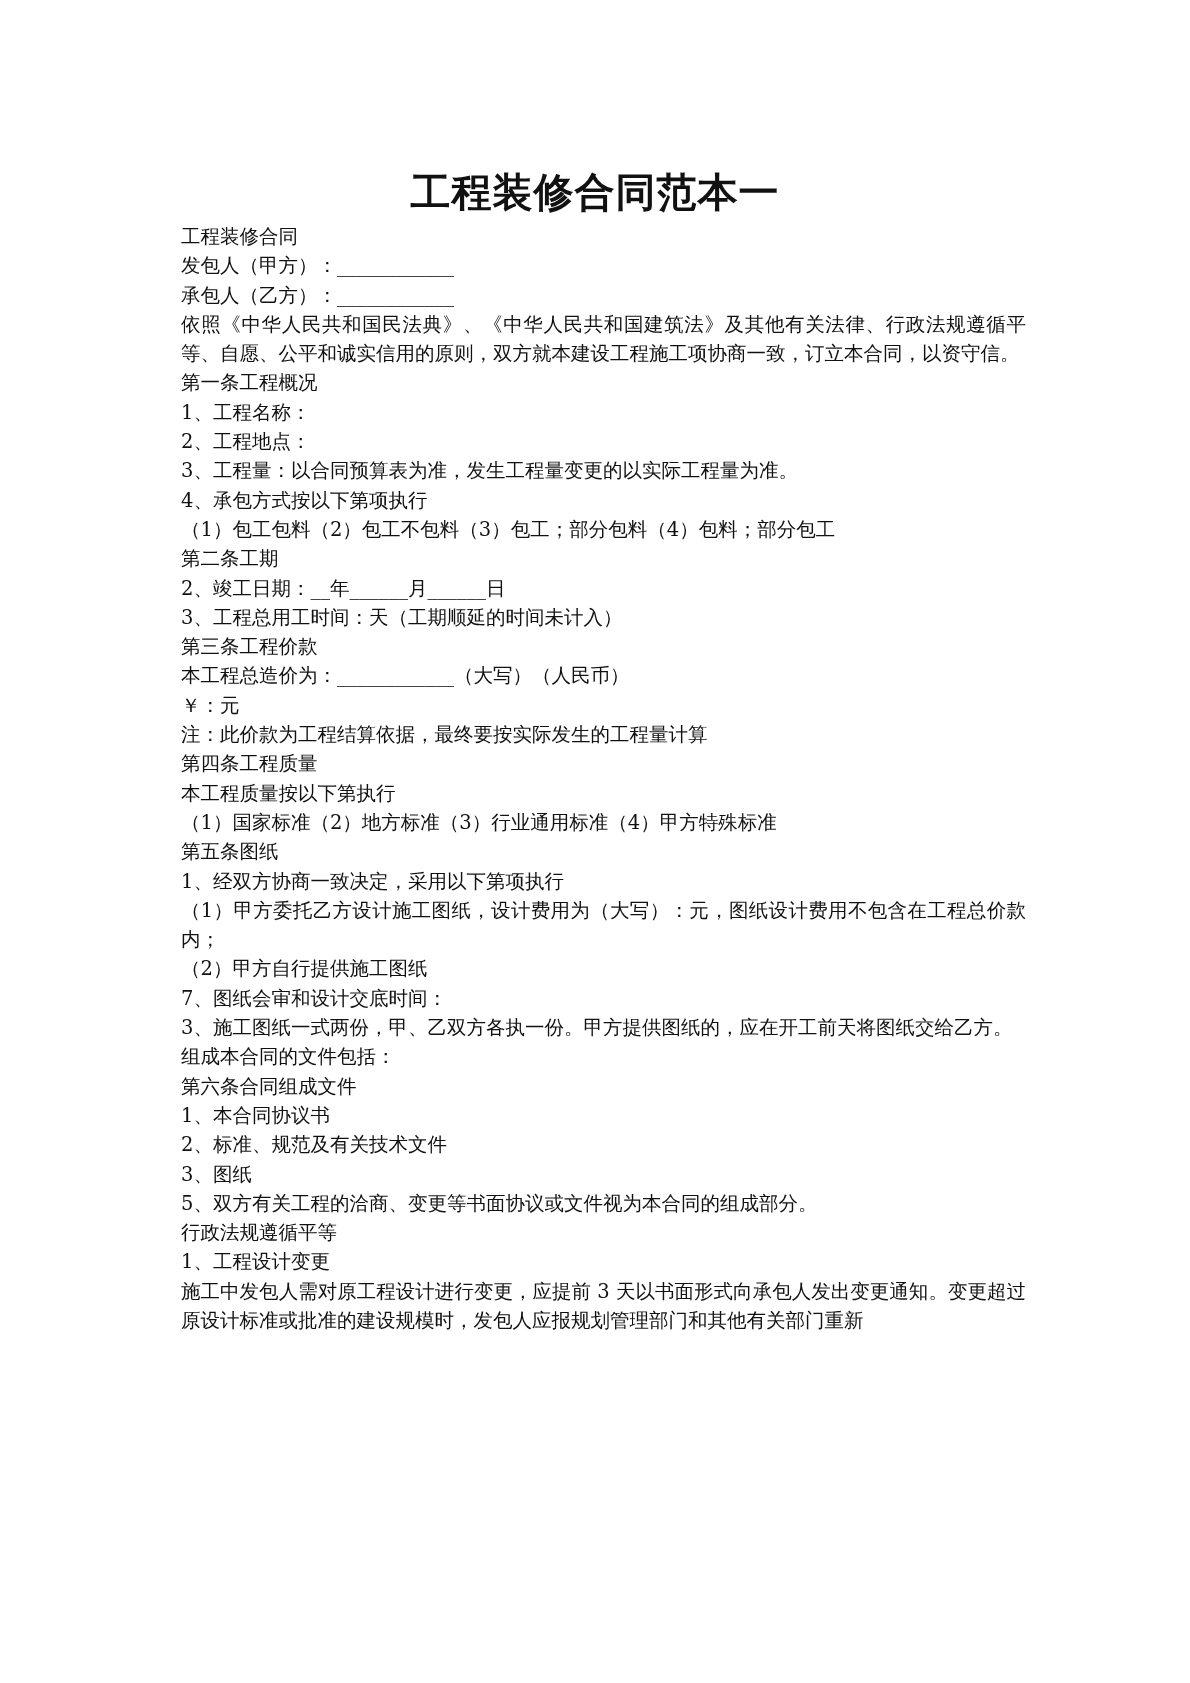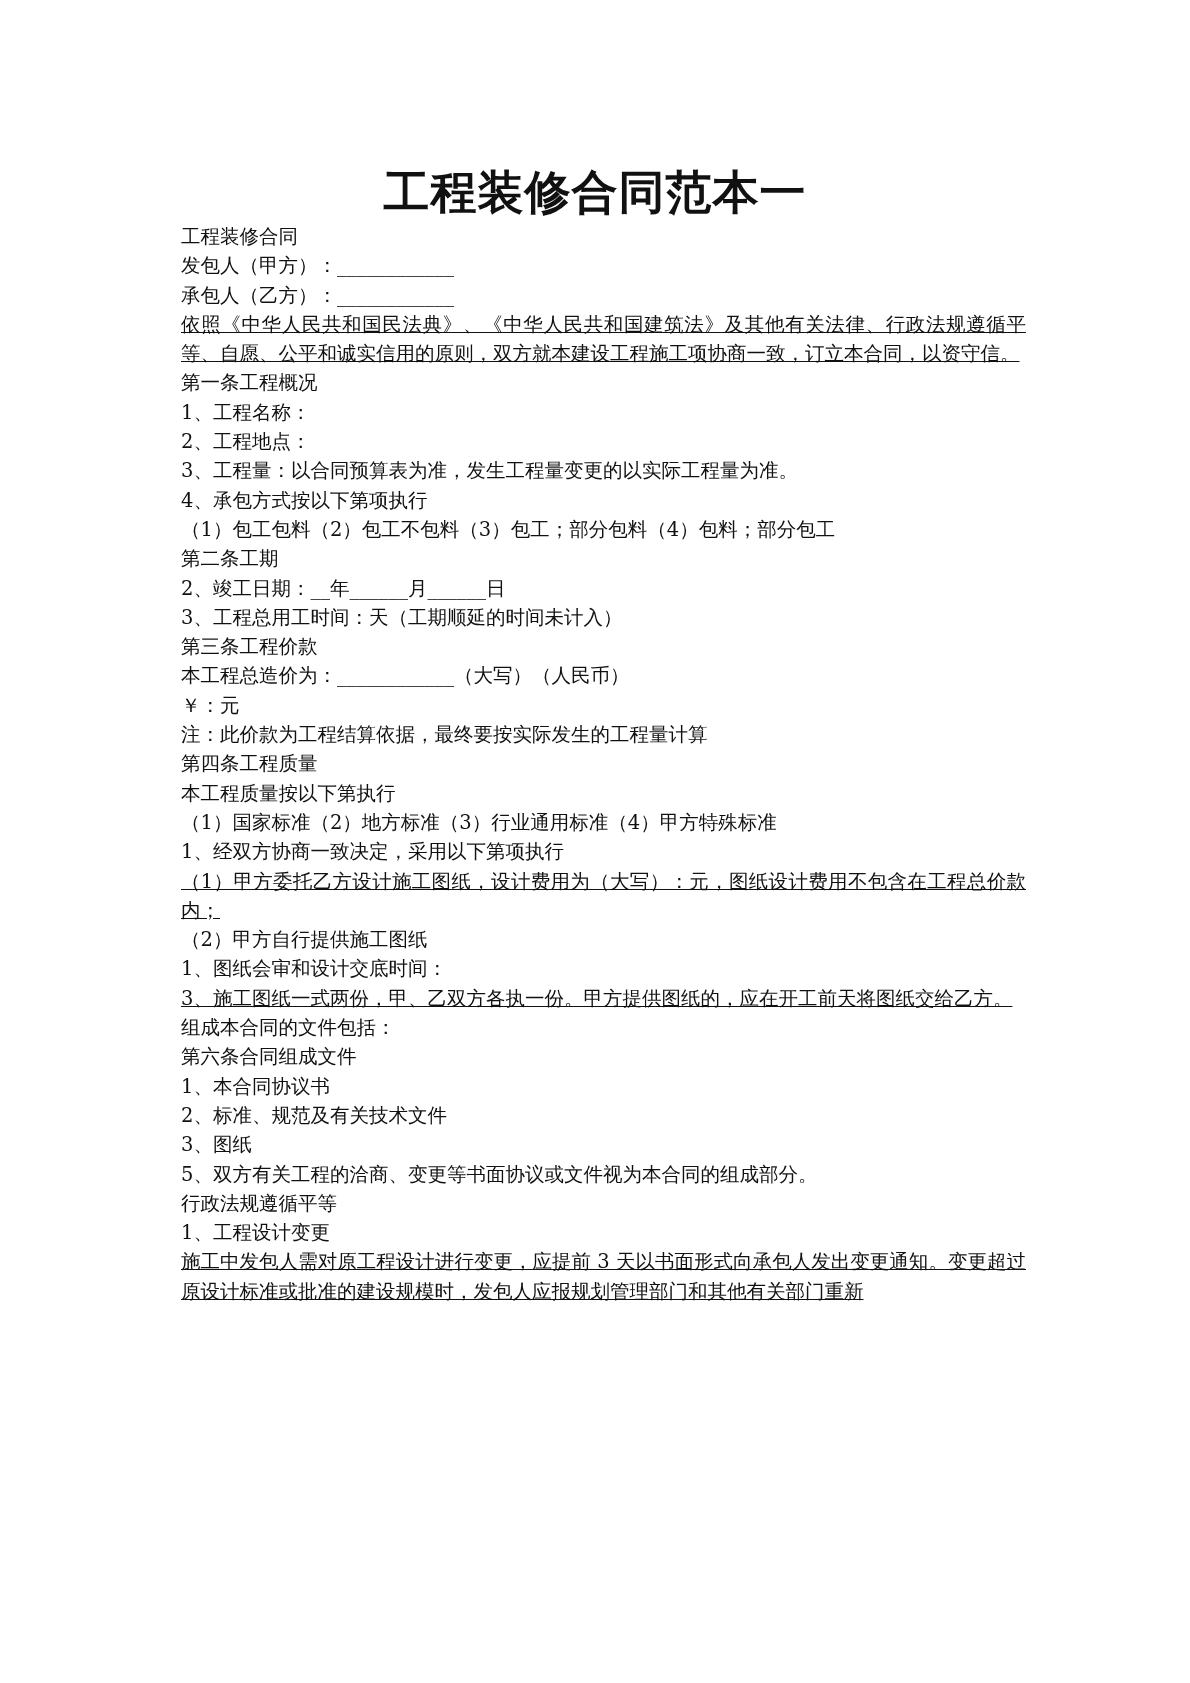--- a/index.html
+++ b/index.html
@@ -1,23 +1,23 @@
 <!DOCTYPE html>
 <html><head>
 <meta charset="utf-8">
 <style>
   html, body { margin:0; padding:0; background:#ffffff; }
   body { width:1190px; height:1683px; position:relative; overflow:hidden;
          font-family:"DejaVu Serif", "Liberation Serif", serif; color:#111; }
   .page { position:absolute; left:0; top:0; width:1190px; height:1683px; background:#fff; }
   .title { position:absolute; left:0; width:1190px; top:164px; text-align:center;
-           font-size:46px; font-weight:bold; letter-spacing:1px; line-height:56px; }
+           font-size:40px; font-weight:bold; letter-spacing:1px; line-height:56px; }
   .body { position:absolute; left:181px; top:222px; width:845px; }
   .line { font-size:19.5px; line-height:29.3px; white-space:pre-wrap; word-break:break-all; }
-  .justify { text-align:justify;text-decoration:underline; }
+  .justify { text-align:justify; }
 </style>
 </head>
 <body>
 
 <div class="page">
   <div class="title">工程装修合同范本一</div>
   <div class="body">
     <div class="line">工程装修合同</div>
     <div class="line">发包人（甲方）：____________</div>
     <div class="line">承包人（乙方）：____________</div>
@@ -31,24 +31,25 @@
     <div class="line">第二条工期</div>
     <div class="line">2、竣工日期：__年______月______日</div>
     <div class="line">3、工程总用工时间：天（工期顺延的时间未计入）</div>
     <div class="line">第三条工程价款</div>
     <div class="line">本工程总造价为：____________（大写）（人民币）</div>
     <div class="line">￥：元</div>
     <div class="line">注：此价款为工程结算依据，最终要按实际发生的工程量计算</div>
     <div class="line">第四条工程质量</div>
     <div class="line">本工程质量按以下第执行</div>
     <div class="line">（1）国家标准（2）地方标准（3）行业通用标准（4）甲方特殊标准</div>
+    <div class="line">第五条图纸</div>
     <div class="line">1、经双方协商一致决定，采用以下第项执行</div>
     <div class="line justify">（1）甲方委托乙方设计施工图纸，设计费用为（大写）：元，图纸设计费用不包含在工程总价款内；</div>
     <div class="line">（2）甲方自行提供施工图纸</div>
-    <div class="line">1、图纸会审和设计交底时间：</div>
+    <div class="line">7、图纸会审和设计交底时间：</div>
     <div class="line justify">3、施工图纸一式两份，甲、乙双方各执一份。甲方提供图纸的，应在开工前天将图纸交给乙方。</div>
     <div class="line">组成本合同的文件包括：</div>
     <div class="line">第六条合同组成文件</div>
     <div class="line">1、本合同协议书</div>
     <div class="line">2、标准、规范及有关技术文件</div>
     <div class="line">3、图纸</div>
     <div class="line">5、双方有关工程的洽商、变更等书面协议或文件视为本合同的组成部分。</div>
     <div class="line">行政法规遵循平等</div>
     <div class="line">1、工程设计变更</div>
     <div class="line justify">施工中发包人需对原工程设计进行变更，应提前 3 天以书面形式向承包人发出变更通知。变更超过原设计标准或批准的建设规模时，发包人应报规划管理部门和其他有关部门重新</div>

